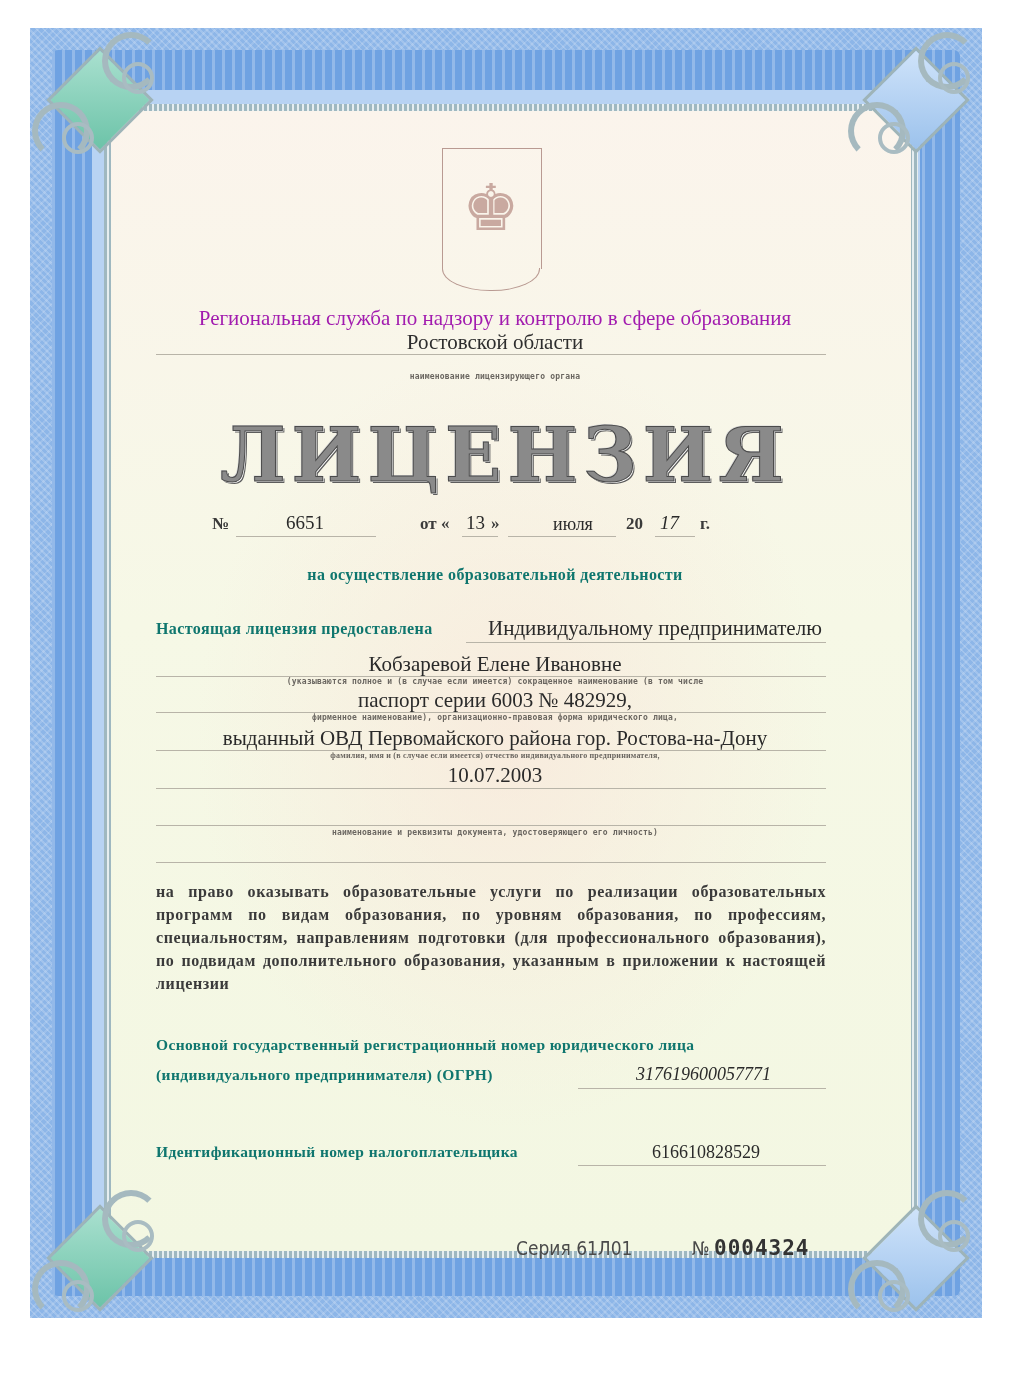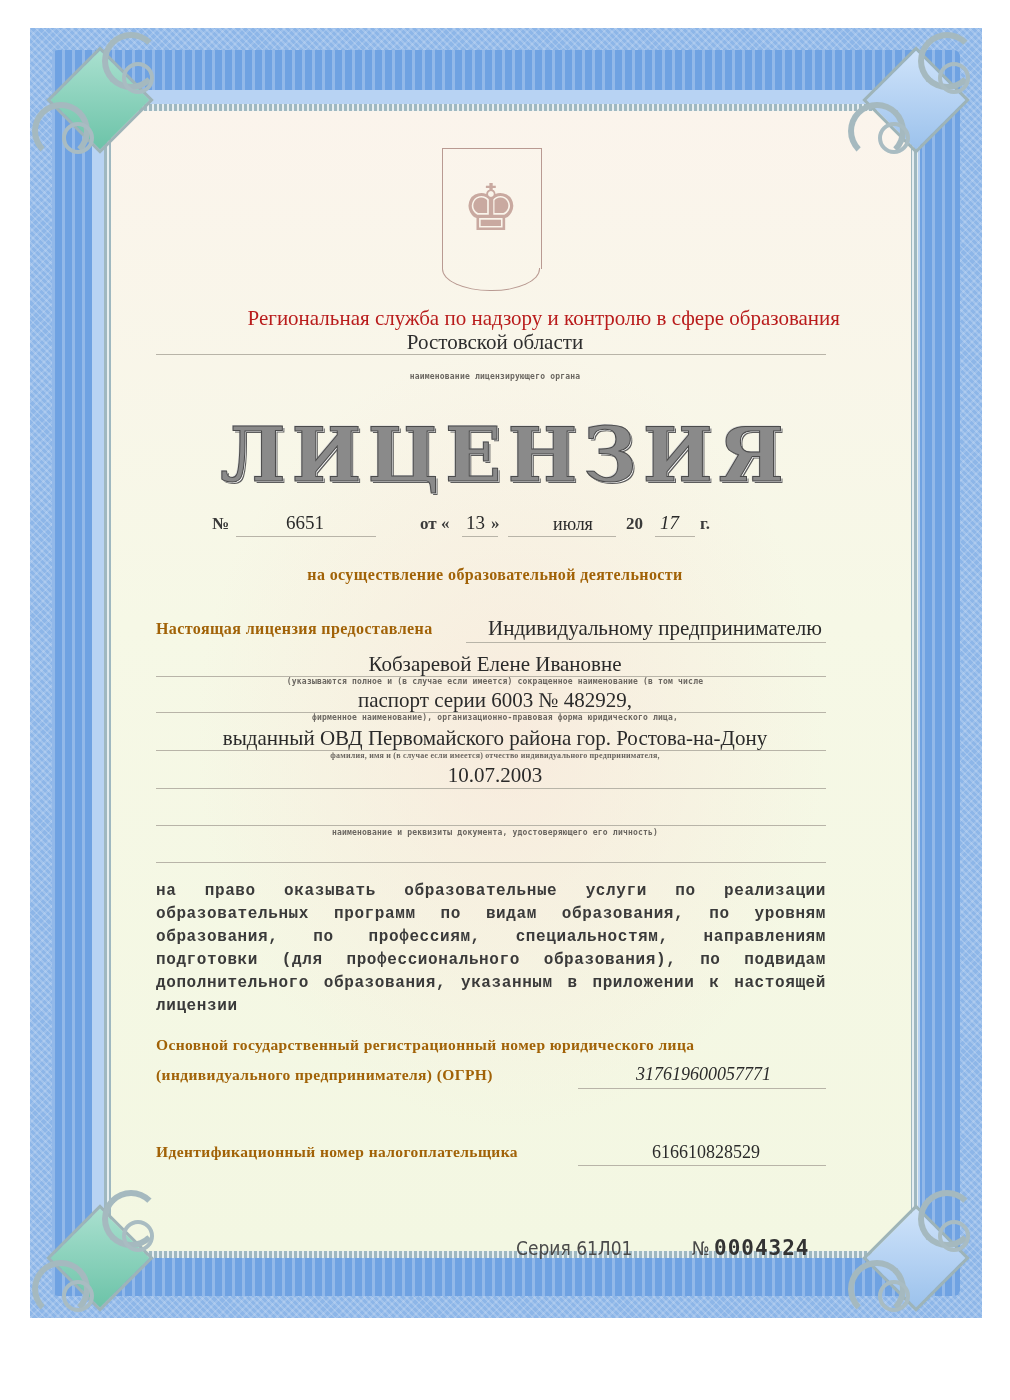--- a/index.html
+++ b/index.html
@@ -67,41 +67,41 @@
     border-radius: 0 0 48px 48px / 0 0 22px 22px;
   }
   .emblem .eagle {
     position: absolute; left: 12px; top: 14px; width: 72px; height: 90px;
     font-size: 64px; line-height: 90px; text-align: center; color: #c9a9a0;
     font-family: "DejaVu Sans", sans-serif;
   }
 
   .t { position: absolute; white-space: nowrap; }
   .center { left: 150px; width: 690px; text-align: center; }
-  .authority { top: 306px; font-size: 21px; color: #b91c1c; text-align: right; }
+  .authority { top: 306px; font-size: 21px; color: #a21caf; }
   .authority2 { top: 330px; font-size: 21px; color: #2d2d2d; }
   .rule { position: absolute; height: 1px; background: #b8b4a8; }
   .caption {
     font-family: "DejaVu Sans Mono", "Liberation Mono", monospace; font-size: 8px; color: #6a6660;
     letter-spacing: 0.2px; font-weight: bold;
   }
   .title {
     top: 412px; left: 150px; width: 710px; text-align: center;
     font-size: 74px; font-weight: bold; letter-spacing: 6px; color: #8a8a8a;
     font-family: "DejaVu Serif", "Liberation Serif", serif;
     text-shadow: 1px 1px 0 #ffffff, 2px 2px 0 #5d5d5d, -1px -1px 0 #d8d8d8;
     -webkit-text-stroke: 1px #4b4b4b;
   }
   .label { font-size: 17px; color: #3a3a3a; }
-  .labelb { font-size: 15.5px; color: #a16207; font-weight: bold; letter-spacing: 0.4px; }
+  .labelb { font-size: 15.5px; color: #0f766e; font-weight: bold; letter-spacing: 0.4px; }
   .value { font-size: 21px; color: #2a2a2a; }
   .para {
     position: absolute; left: 156px; top: 880px; width: 670px;
     font-size: 16px; line-height: 23px; color: #3a3a3a; font-weight: bold;
-    text-align: justify; letter-spacing: 0.6px; font-family: Liberation Mono, monospace;
+    text-align: justify; letter-spacing: 0.6px;
   }
   .series { font-family: "DejaVu Sans Condensed", "DejaVu Sans", sans-serif; font-size: 19px; color: #4a4a4a; }
   .blank-no { font-family: "DejaVu Sans Mono", monospace; font-size: 21px; font-weight: bold; color: #333; letter-spacing: 1px; }
   .imprint {
     position: absolute; left: 944px; top: 1000px; width: 14px; height: 240px;
     font-family: "DejaVu Sans", sans-serif; font-size: 6px; color: #7a8aa0;
     writing-mode: vertical-rl; transform: rotate(180deg);
   }
 </style>
 </head>

